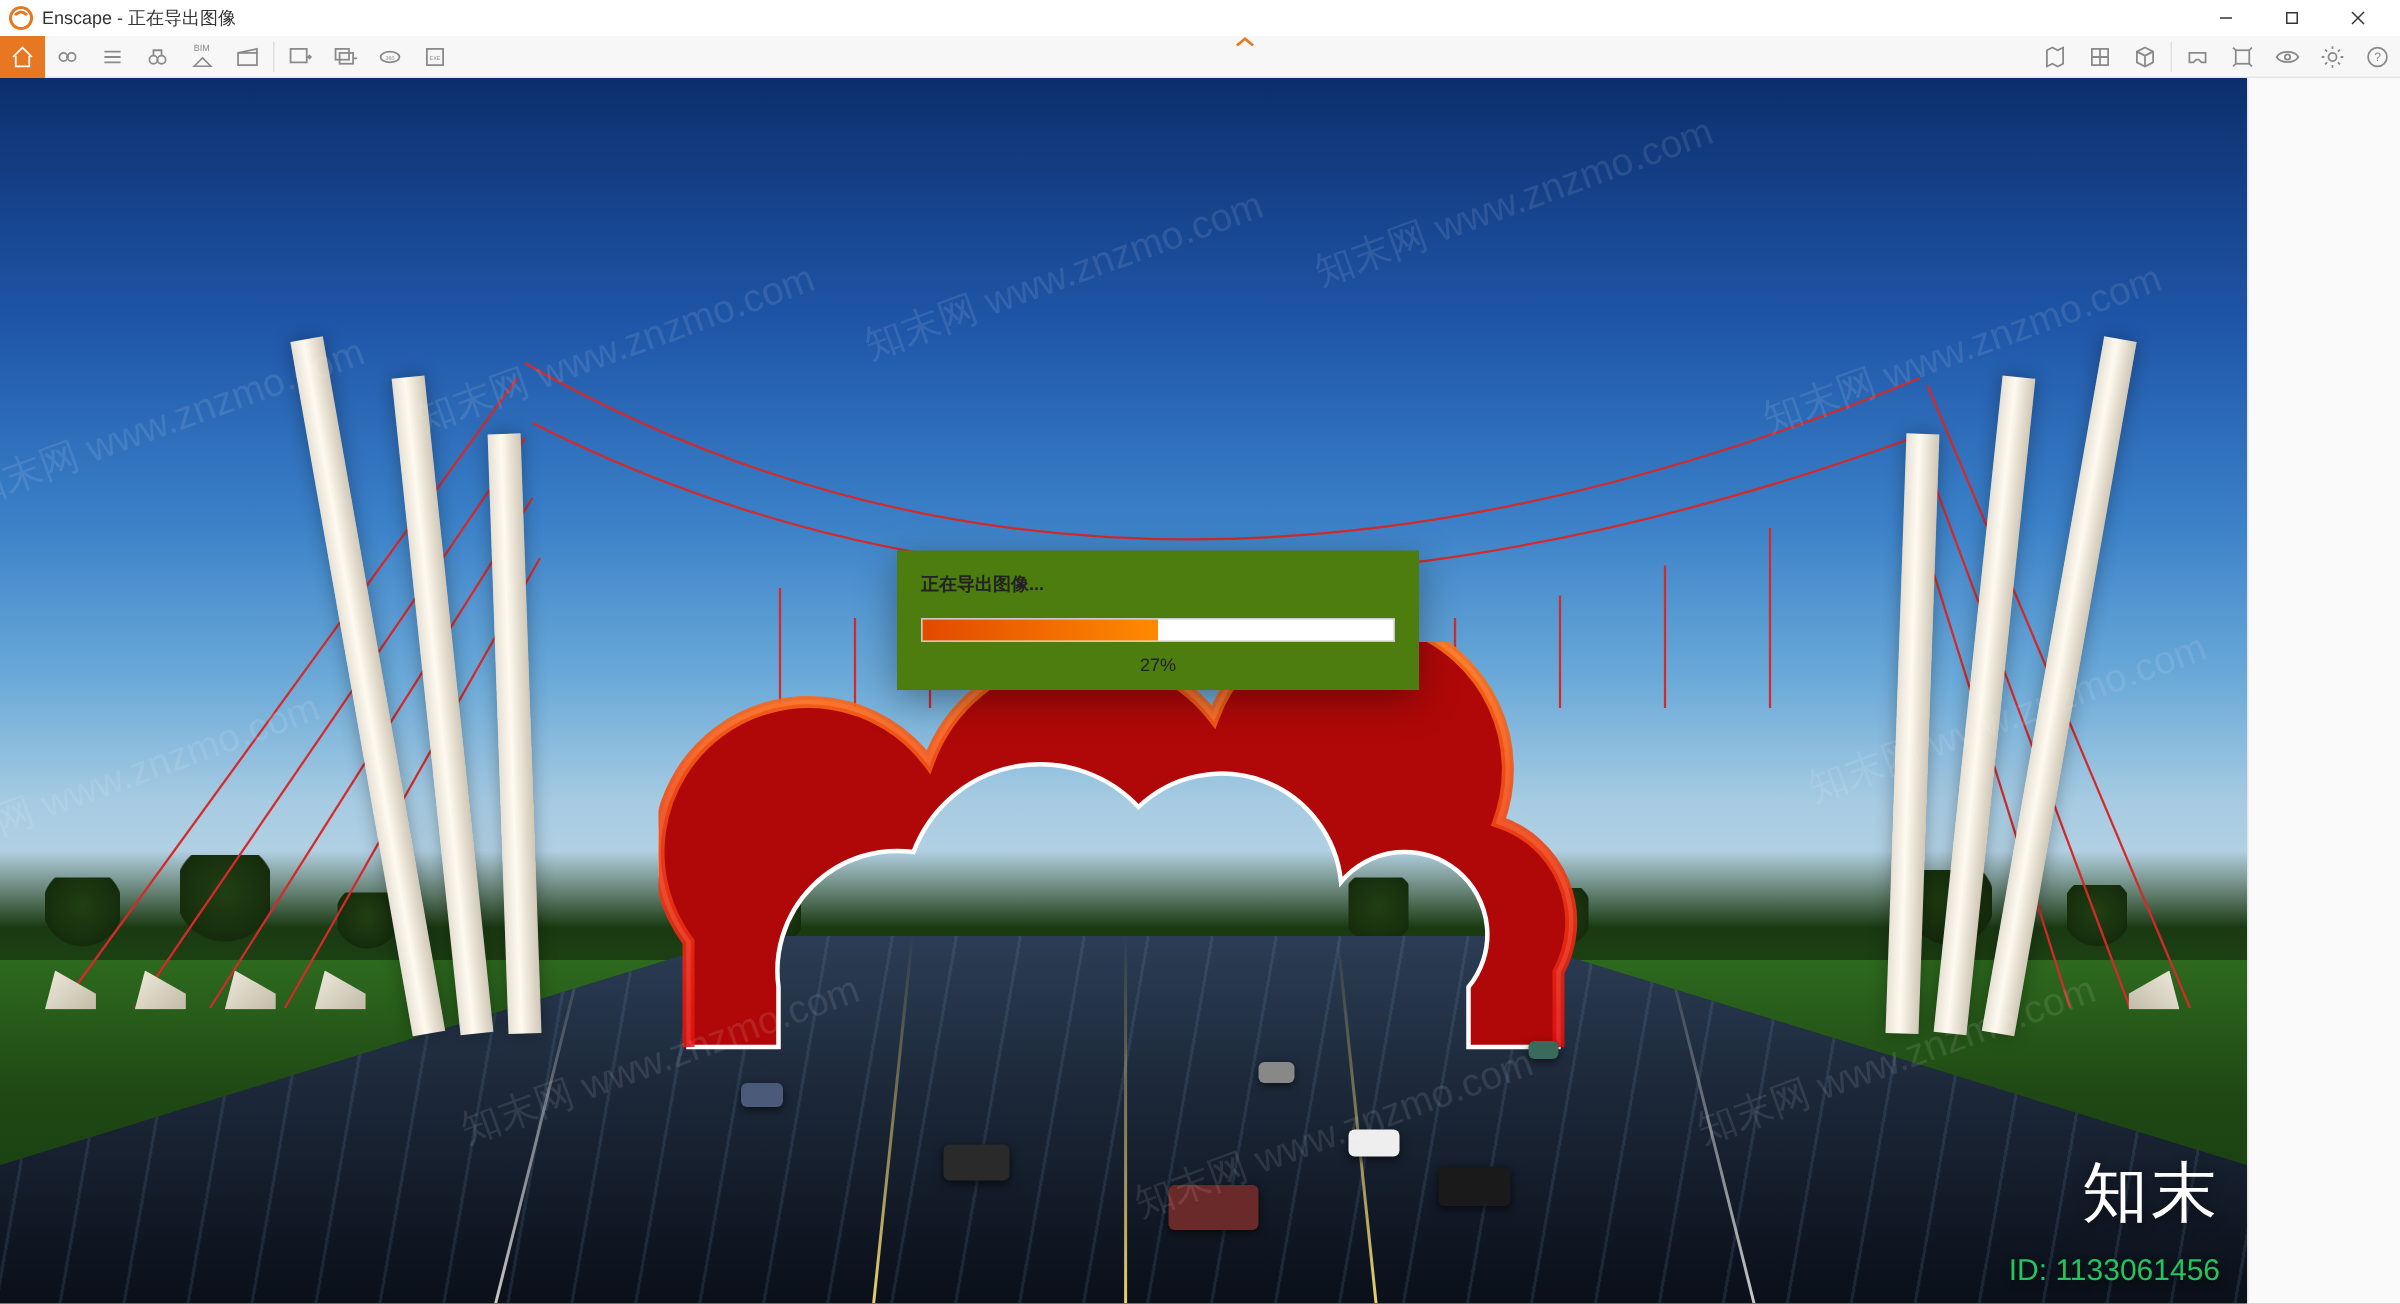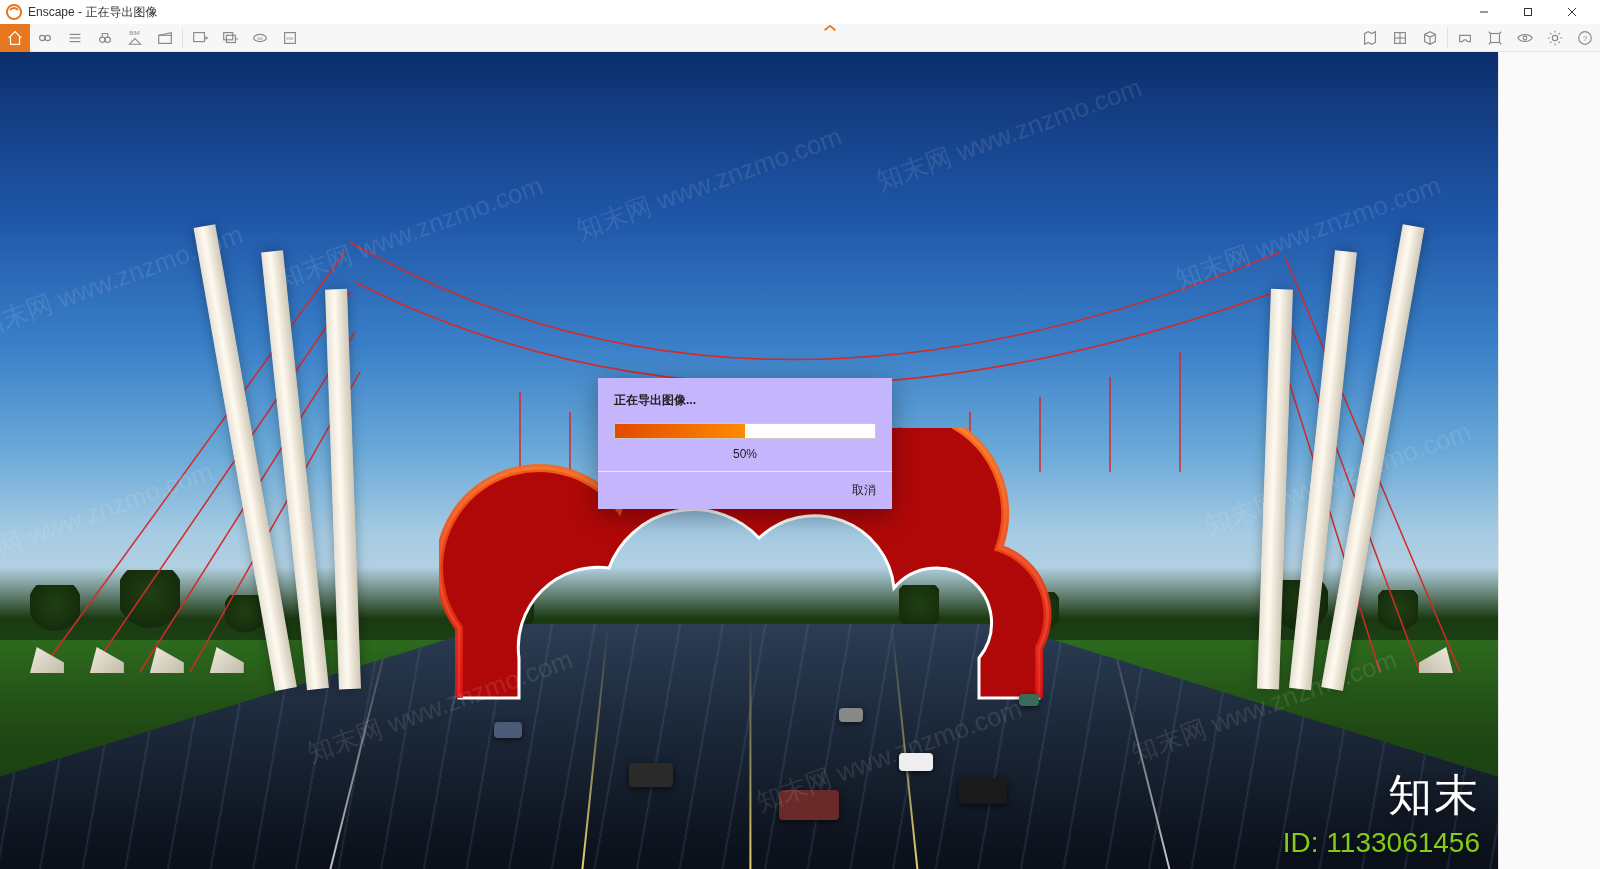--- a/index.html
+++ b/index.html
@@ -72,33 +72,33 @@
   .cables { position:absolute; inset:0; }
   .cables svg { position:absolute; inset:0; width:100%; height:100%; }
   
   
   .anchor { position:absolute; bottom:24%; width:34px; height:26px; background: linear-gradient(135deg,#efeadd,#c2bba8); clip-path: polygon(0 100%, 20% 0, 100% 60%, 100% 100%); }
   
   
   .car { position:absolute; border-radius:4px; background:#555; box-shadow: 0 2px 6px rgba(0,0,0,0.6); }
   
   
-  .dialog { position:absolute; left:598px; top:326px; width:294px; background:#c4b5fd; box-shadow: 0 6px 24px rgba(0,0,0,0.35); font-size:12px; color:#222; }
+  .dialog { position:absolute; left:598px; top:315px; width:348px; background:#4d7c0f; box-shadow: 0 6px 24px rgba(0,0,0,0.35); font-size:12px; color:#222; }
   .dialog .dlg-body { padding: 14px 16px 10px 16px; }
   .dialog .dlg-title { font-weight: bold; margin-bottom: 14px; font-size:12px; }
   .progress-track { height:16px; border:1px solid #c9c9c9; background:#fff; position:relative; }
   .progress-fill { position:absolute; left:0; top:0; bottom:0; width:50%; background: linear-gradient(90deg, #e24a00 0%, #ff8a00 100%); }
   .progress-label { text-align:center; margin-top:8px; font-size:12px; }
   .dlg-footer { border-top:1px solid #eaeaea; padding: 10px 16px; text-align:right; }
   .dlg-cancel { display:inline-block; font-size:12px; color:#222; }
   
   
   .wm { position:absolute; color: rgba(255,255,255,0.10); font-size:26px; transform: rotate(-20deg); pointer-events:none; white-space:nowrap; }
   .wm-logo { position:absolute; right:18px; bottom:44px; color:#fff; font-size:44px; font-weight:500; letter-spacing:2px; text-shadow:0 2px 8px rgba(0,0,0,0.5); }
-  .wm-id { position:absolute; right:18px; bottom:10px; color:#84cc16; font-size:28px; font-weight:400; text-shadow:0 2px 6px rgba(0,0,0,0.6); }
+  .wm-id { position:absolute; right:18px; bottom:10px; color:#22c55e; font-size:20px; font-weight:400; text-shadow:0 2px 6px rgba(0,0,0,0.6); }
   
   
   .right-edge { position:absolute; top:52px; right:0; bottom:0; width:102px; background:#fafafa; border-left:1px solid #e5e5e5; }
 </style>
 </head>
 <body>
 
 <div class="titlebar">
   <span class="app-icon">
     <svg viewBox="0 0 16 16">
@@ -377,21 +377,18 @@
     <div class="wm-logo">知末</div>
     <div class="wm-id"><span>ID: </span><span>1133061456</span></div>
   </div>
 
   <div class="dialog">
     <div class="dlg-body">
       <div class="dlg-title">正在导出图像...</div>
       <div class="progress-track">
         <div class="progress-fill" style="width: 50%;"></div>
       </div>
-      <div class="progress-label">50%</div>
-    </div>
-    <div class="dlg-footer">
-      <span class="dlg-cancel">取消</span>
+      <div class="progress-label">27%</div>
     </div>
   </div>
 </div>
 
 <div class="right-edge"></div>
 
 </body></html>

